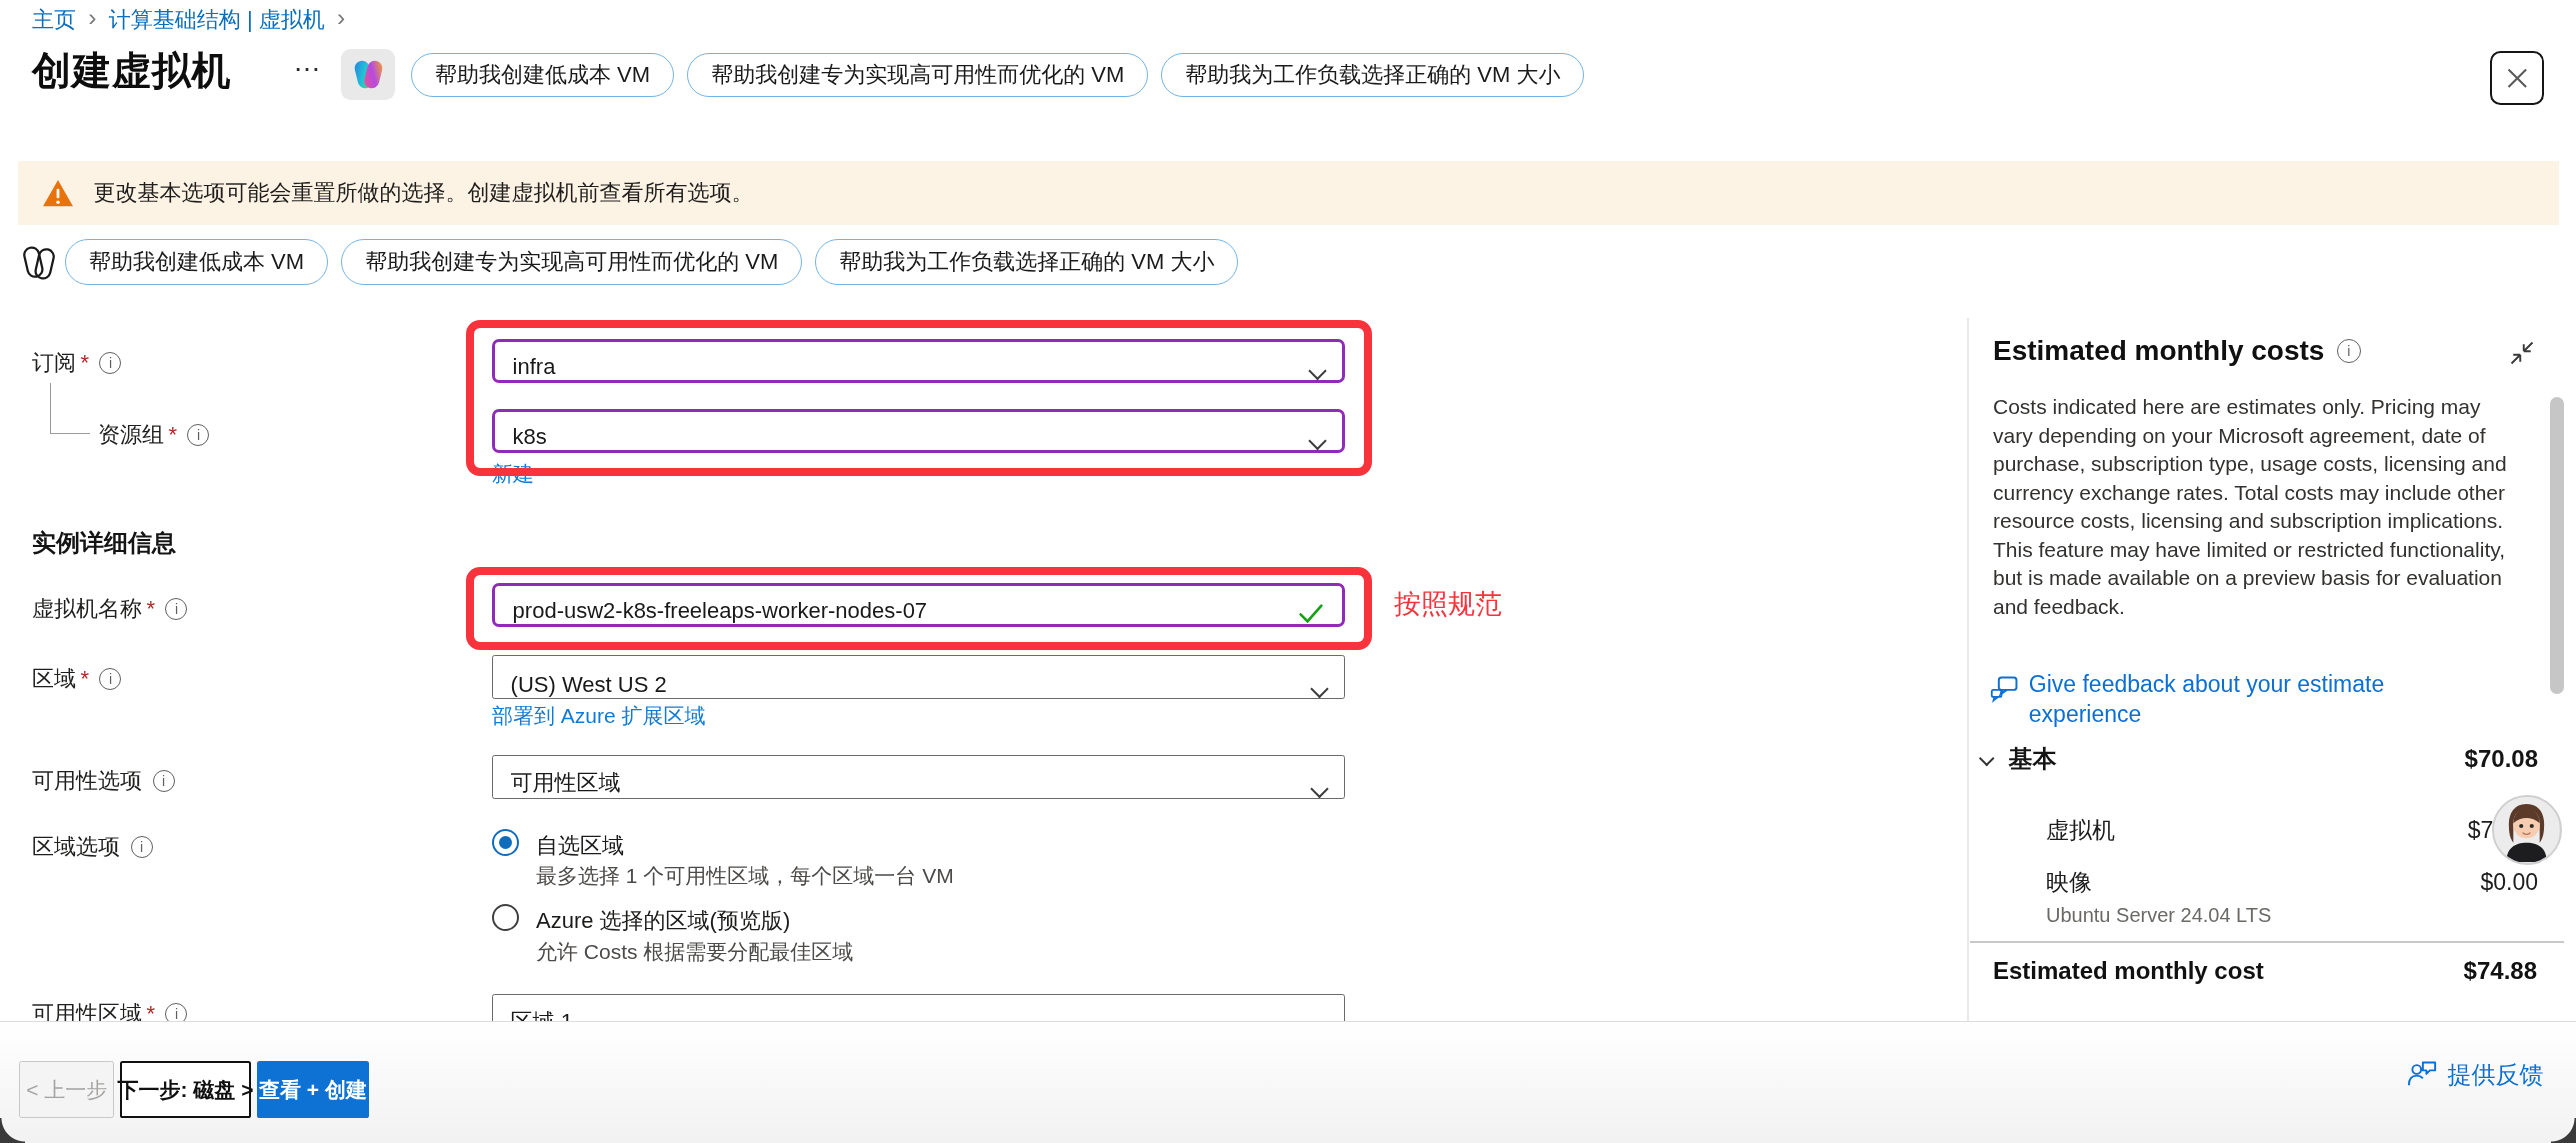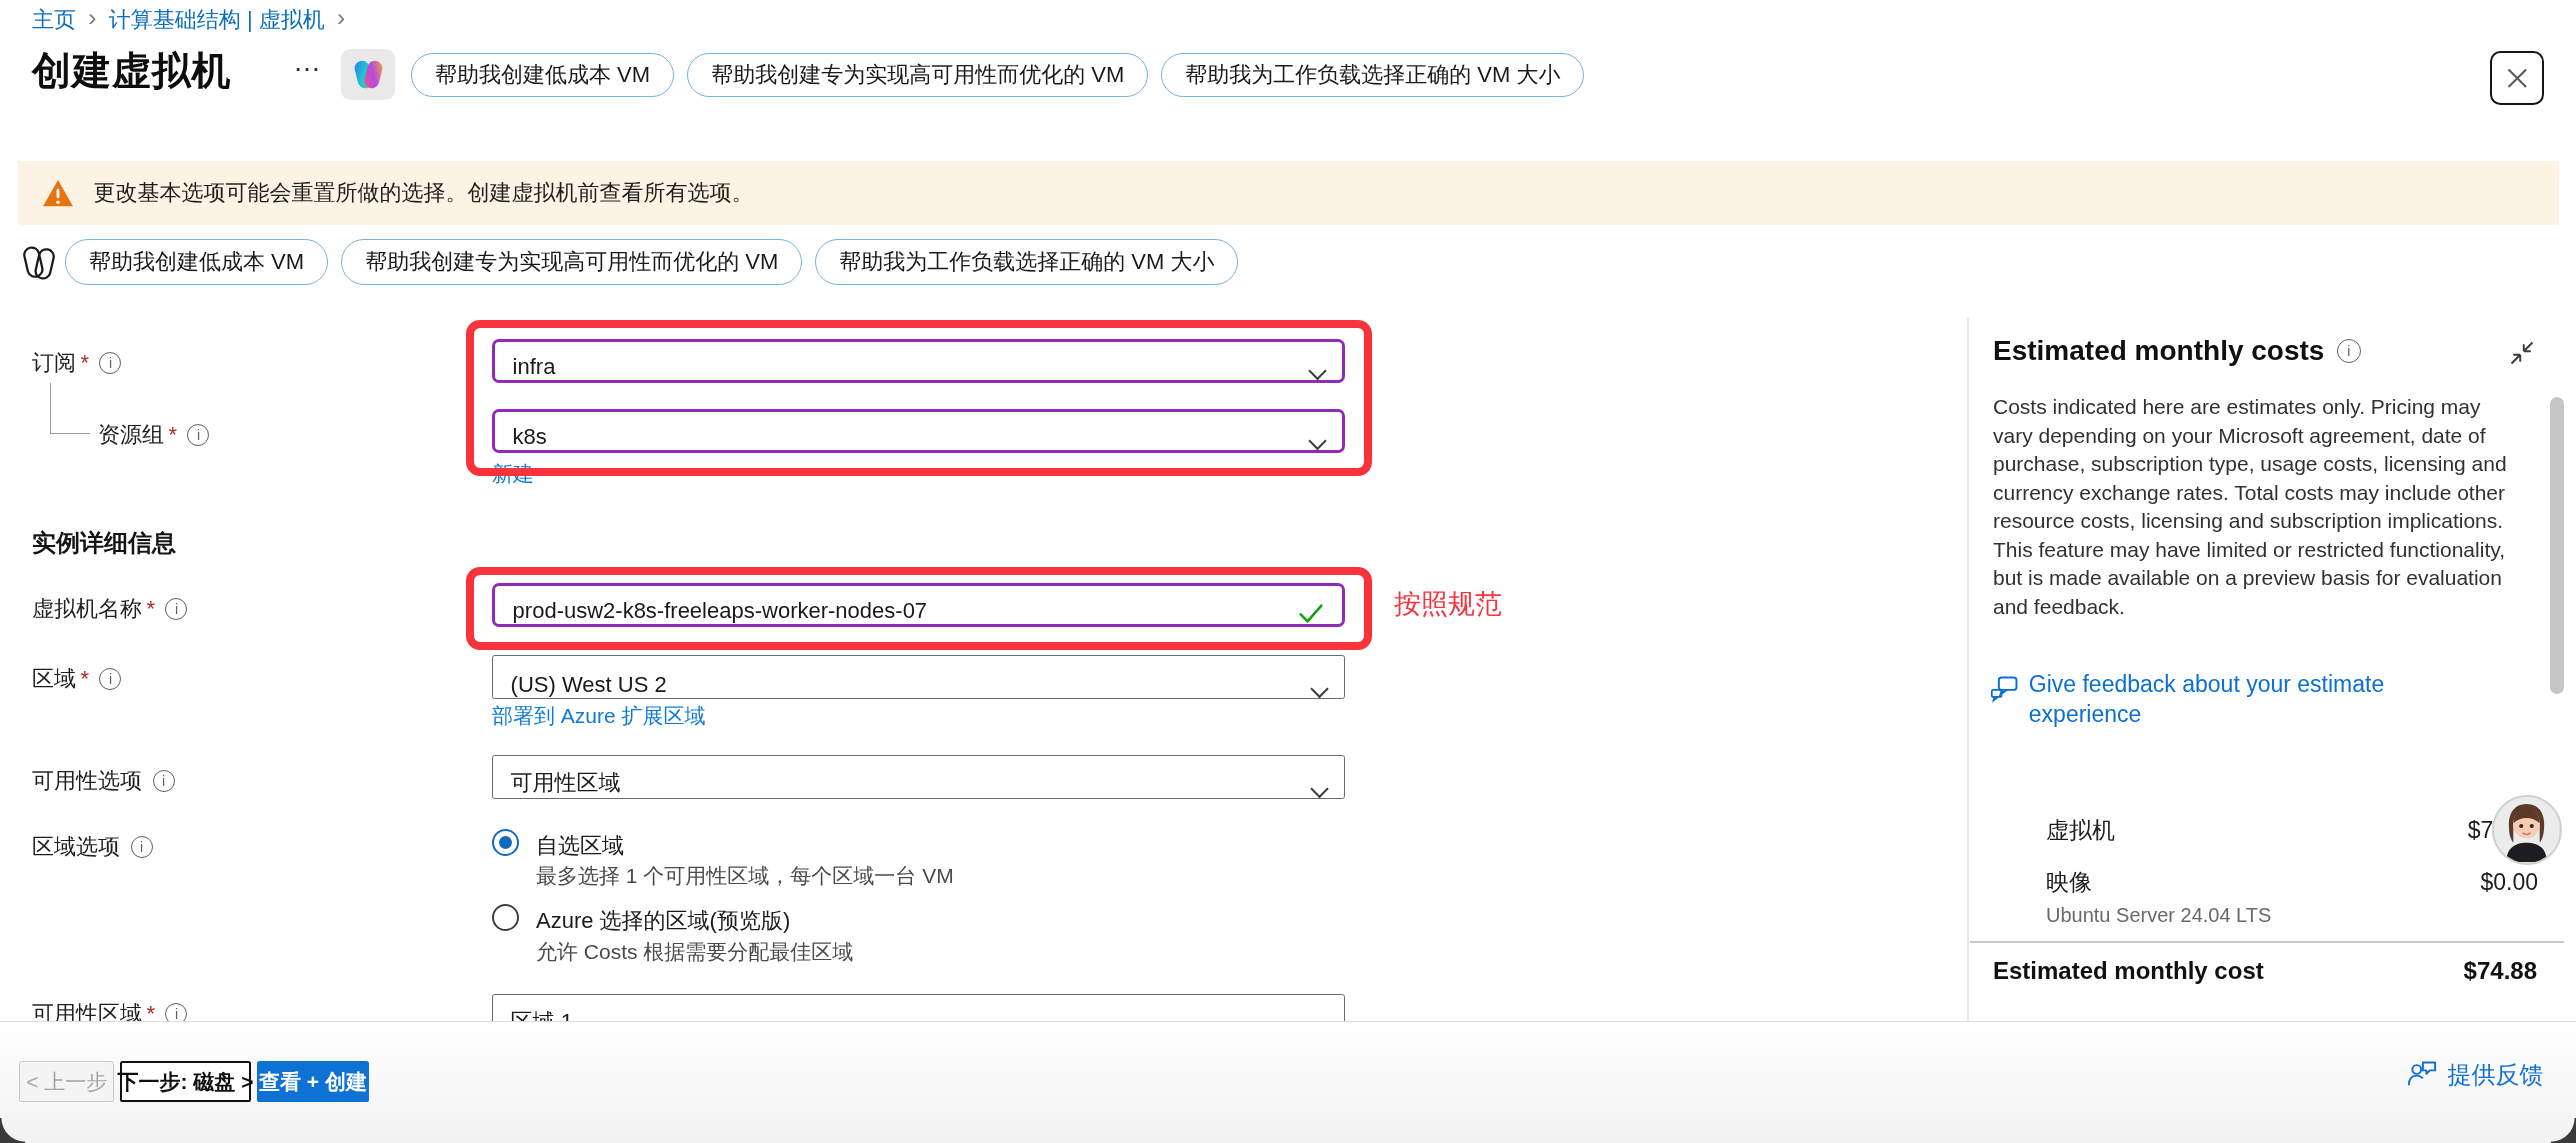--- a/index.html
+++ b/index.html
@@ -74,21 +74,21 @@
   .cr-total .lbl { font-size:24px; font-weight:700; color:#111; }
   .cr-total .valr { margin-left:auto; font-size:24px; font-weight:700; color:#111; }
   .chev-sm { width:11.4px; height:11.4px; border-right:2.2px solid #333; border-bottom:2.2px solid #333; transform:rotate(45deg); }
 
   .avatar { position:absolute; left:2492px; top:795px; width:70px; height:70px; border-radius:50%; background:#e5e5e5; border:2.6px solid #cfcfcf; overflow:hidden; z-index:10; cursor:pointer; }
 
   .scroll-thumb { position:absolute; left:2550px; top:397px; width:14px; height:297px; background:#c6c6c6; border-radius:8px; cursor:pointer; }
 
   
   .footer { position:absolute; left:0; top:1021px; width:2576px; height:122px; background:linear-gradient(180deg,#ffffff 0%,#f2f2f2 100%); border-top:1.8px solid #dddddd; }
-  .fbtn { position:absolute; top:39px; height:41px; display:flex; align-items:center; justify-content:center; font-size:21px; border-radius:2.6px; cursor:pointer; white-space:nowrap; }
+  .fbtn { position:absolute; top:39px; height:57px; display:flex; align-items:center; justify-content:center; font-size:21px; border-radius:2.6px; cursor:pointer; white-space:nowrap; }
   .btn-prev { left:19.3px; width:95px; background:#f4f4f4; border:1.8px solid #c8c8c8; color:#a5a3a1; }
   .btn-next { left:120px; width:131px; background:#fff; border:2.6px solid #101010; color:#101010; font-weight:700; }
   .btn-review { left:257px; width:112px; background:#0e72d4; border:none; color:#fff; font-weight:700; }
   .footer-feedback { position:absolute; left:2407px; top:37px; display:flex; align-items:flex-start; gap:10.5px; color:#0b6fd4; font-size:24px; cursor:pointer; }
 
   .corner { position:absolute; bottom:0; width:24.6px; height:24.6px; z-index:60; pointer-events:none; }
   .corner-bl { left:0; background:radial-gradient(circle at 100% 0%, rgba(0,0,0,0) 23px, #3a3a3a 24px); }
   .corner-br { right:0; background:radial-gradient(circle at 0% 0%, rgba(0,0,0,0) 23px, #3a3a3a 24px); }
 </style>
 </head>
@@ -255,20 +255,25 @@
     <div class="cost-feedback">
       <svg width="30" height="30" viewBox="0 0 34 34" style="flex:0 0 auto; margin-top:5.3px;">
         <rect x="10" y="4" width="20" height="14" rx="3" fill="none" stroke="#0b6fd4" stroke-width="2.2"></rect>
         <path d="M14 18 L12 23 L19 18" fill="none" stroke="#0b6fd4" stroke-width="2.2"></path>
         <rect x="2" y="18" width="11" height="8" rx="2" fill="none" stroke="#0b6fd4" stroke-width="2"></rect>
         <path d="M5 26 L4 30 L9 26" fill="none" stroke="#0b6fd4" stroke-width="2"></path>
       </svg>
       <span>Give feedback about your estimate experience</span>
     </div>
 
+    <div class="cost-row cr-basic">
+      <span class="chev-sm"></span>
+      <span class="lbl">基本</span>
+      <span class="valr">$70.08</span>
+    </div>
     <div class="cost-row cr-sub cr-vm">
       <span class="lbl">虚拟机</span>
       <span class="valr">$70.08</span>
     </div>
     <div class="cost-row cr-sub cr-img">
       <span class="lbl">映像</span>
       <span class="valr">$0.00</span>
     </div>
     <div class="cr-img-sub">Ubuntu Server 24.04 LTS</div>
     <div class="cost-sep"></div>

